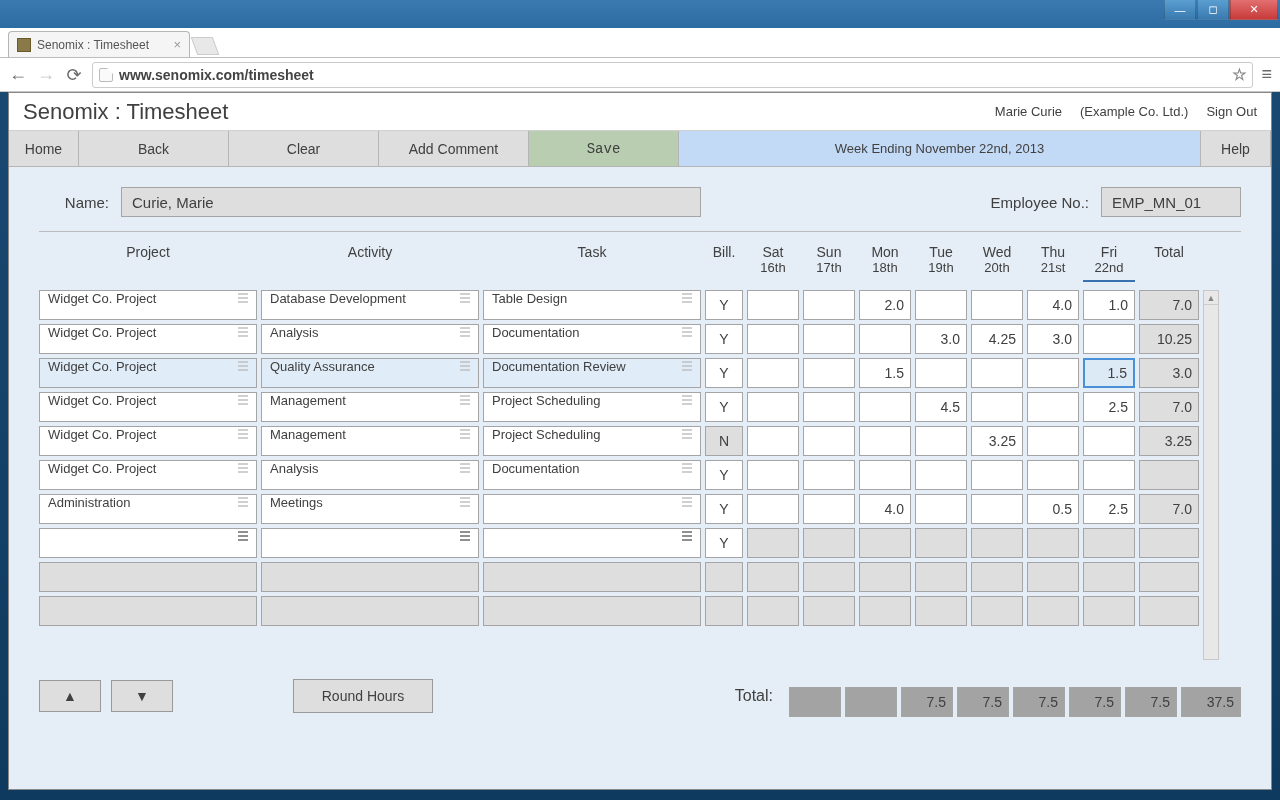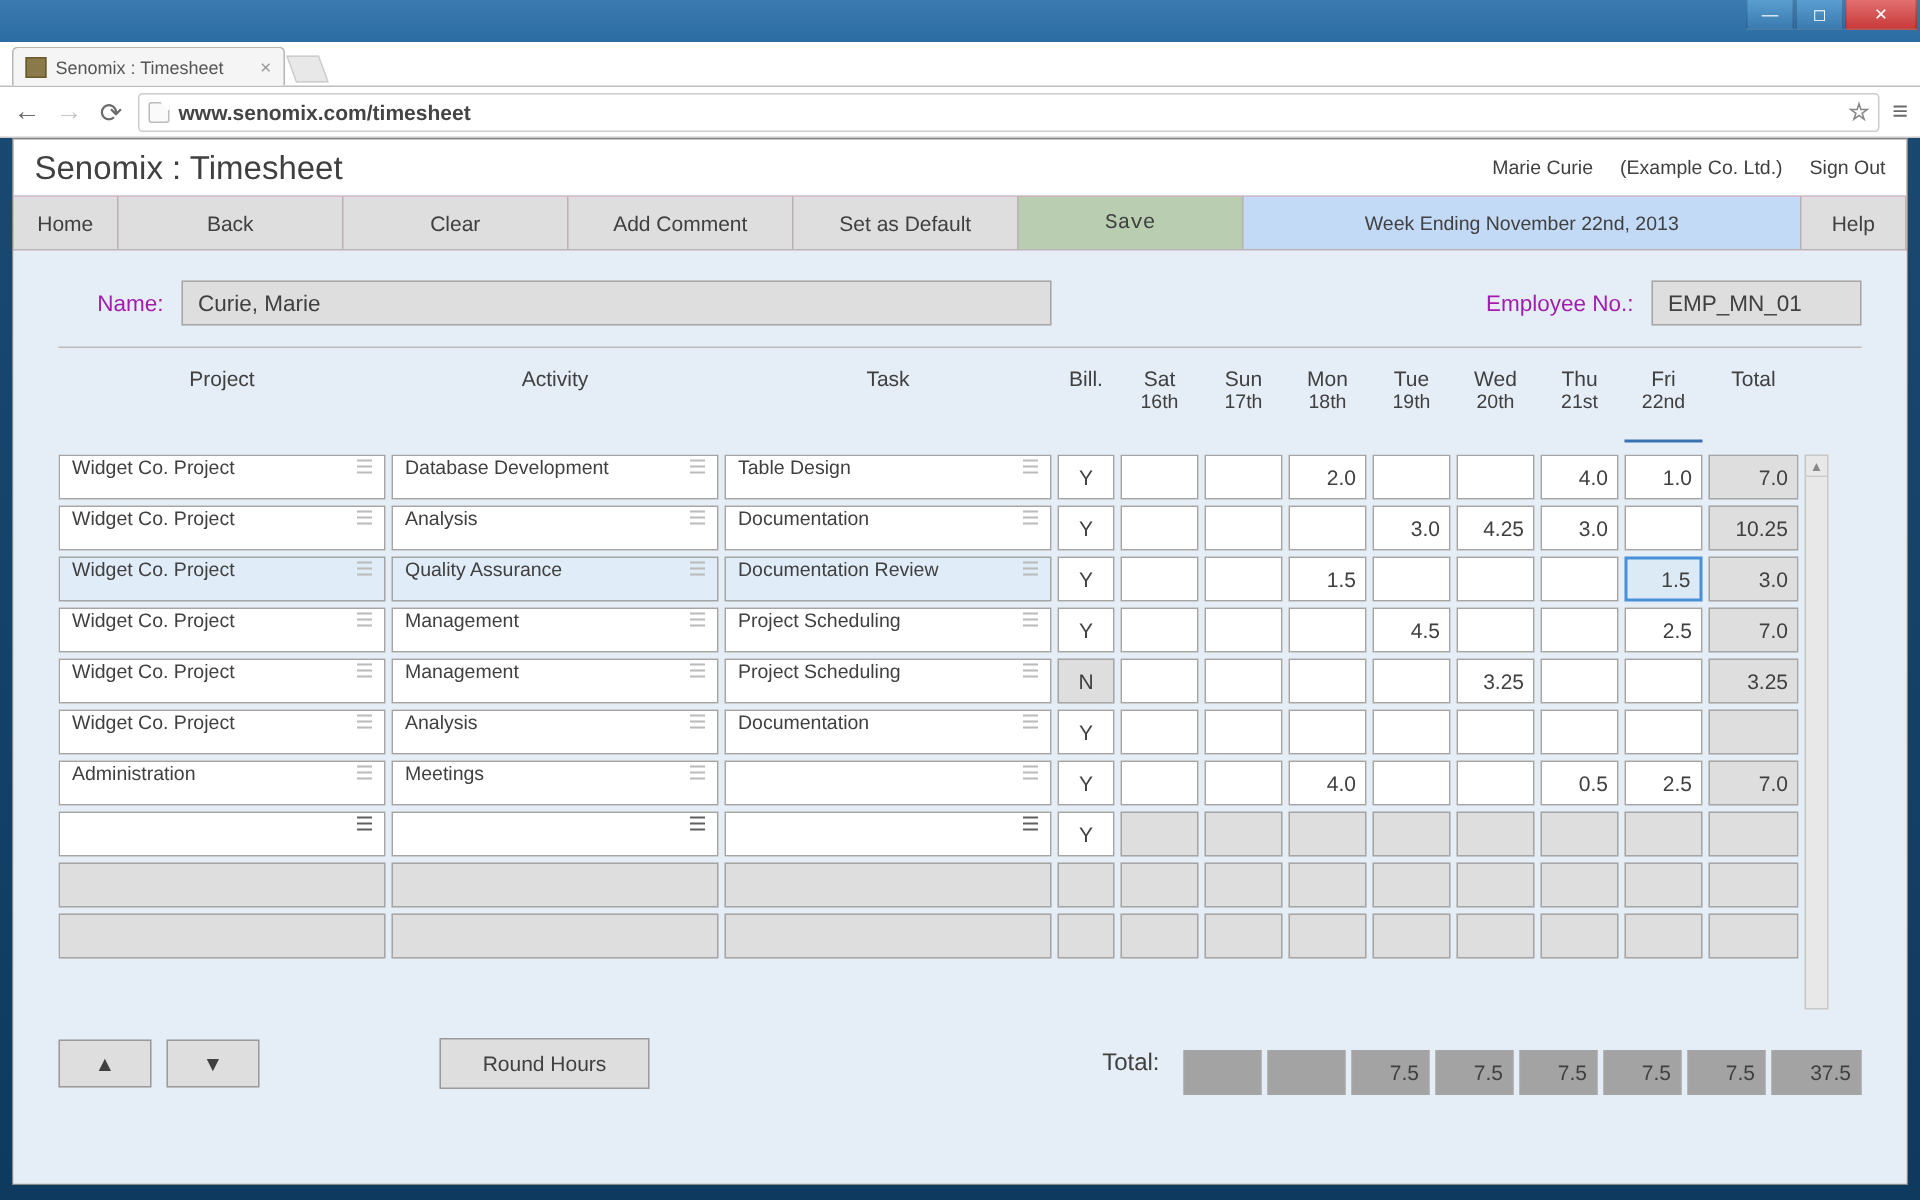--- a/index.html
+++ b/index.html
@@ -104,21 +104,21 @@
   padding:0 14px;
   border-bottom:1px solid #d0d0d0;
 }
 .app-title { font-size:22px; color:#404040; font-weight:400;}
 .header-right { margin-left:auto; display:flex; gap:18px; font-size:13px; color:#404040;padding-left:12px;}
 .header-right a { color:#404040; text-decoration:none;}
 
 .toolbar {
   height:36px;
   display:flex;
-  background:#ec4899;
+  background:#f0abfc;
   border-bottom:1px solid #b5b5b5;
 }
 .tool-btn {
   border-right:1px solid #b5b5b5;
   display:flex; align-items:center; justify-content:center;
   font-size:14px; color:#404040;
   background:#dedede;
   cursor:pointer;
 }
 .tool-btn.save { background:#b9ceb1;font-family:Liberation Mono, monospace; }
@@ -132,35 +132,35 @@
 .tool-btn.help { width:70px;text-align:center; }
 
 
 .content {
   flex:1;
   background:#e5edf6;
   padding: 20px 30px 14px 30px;
   overflow:hidden;
 }
 .info-row { display:flex; align-items:center; gap:12px; margin-bottom:14px;}
-.info-label { font-size:15px; color:#a21caf; }
+.info-label { font-size:15px; color:#404040; }
 .ro-field {
   background:#dedede; border:1px solid #a5a5a5;
   height:30px; padding:0 10px;
   display:flex; align-items:center;
   font-size:15px; color:#404040;
 }
 .divider { border-top:1px solid #bcbcbc; margin-bottom:10px;}
 
 
 .ts-table { font-size:13px; color:#404040; }
 .ts-head { display:grid; grid-template-columns: 218px 218px 218px 38px repeat(7,52px) 60px 16px; gap:4px; margin-bottom:6px;}
 .ts-head .h { text-align:center; font-size:14px; padding:2px 0;}
 .ts-head .h .sub { display:block; font-size:13px;}
-.ts-head .h.fri .sub { border-bottom:2px solid #3a72b0; padding-bottom:18px;}
+.ts-head .h.fri .sub { border-bottom:2px solid #3a72b0; padding-bottom:5px;}
 
 .ts-body { max-height: 370px; overflow:hidden; }
 .ts-row { display:grid; grid-template-columns: 218px 218px 218px 38px repeat(7,52px) 60px; gap:4px; margin-bottom:4px;}
 .cell-pick {
   background:#fff; border:1px solid #a5a5a5; height:30px;
   display:flex; align-items:flex-start; padding:0 4px 0 8px; font-size:13px;
   position:relative;
 }
 .cell-pick.grey { background:#dedede;}
 .cell-pick.hl { background:#e0ecf7;}
@@ -228,21 +228,20 @@
       <span>(Example Co. Ltd.)</span>
       <a href="#">Sign Out</a>
     </div>
   </div>
 
   <div class="toolbar">
     <div class="tool-btn" style="width:70px">Home</div>
     <div class="tool-btn" style="width:150px">Back</div>
     <div class="tool-btn" style="width:150px">Clear</div>
     <div class="tool-btn" style="width:150px">Add Comment</div>
-    <div class="tool-btn" style="width:150px">Set as Default</div>
     <div class="tool-btn save" style="width:150px">Save</div>
     <div class="week-label">Week Ending November 22nd, 2013</div>
     <div class="tool-btn help">Help</div>
   </div>
 
   <div class="content">
     <div class="info-row">
       <span class="info-label" style="width:70px; text-align:right">Name:</span>
       <div class="ro-field" style="width:580px">Curie, Marie</div>
       <span class="info-label" style="margin-left:auto">Employee No.:</span>

